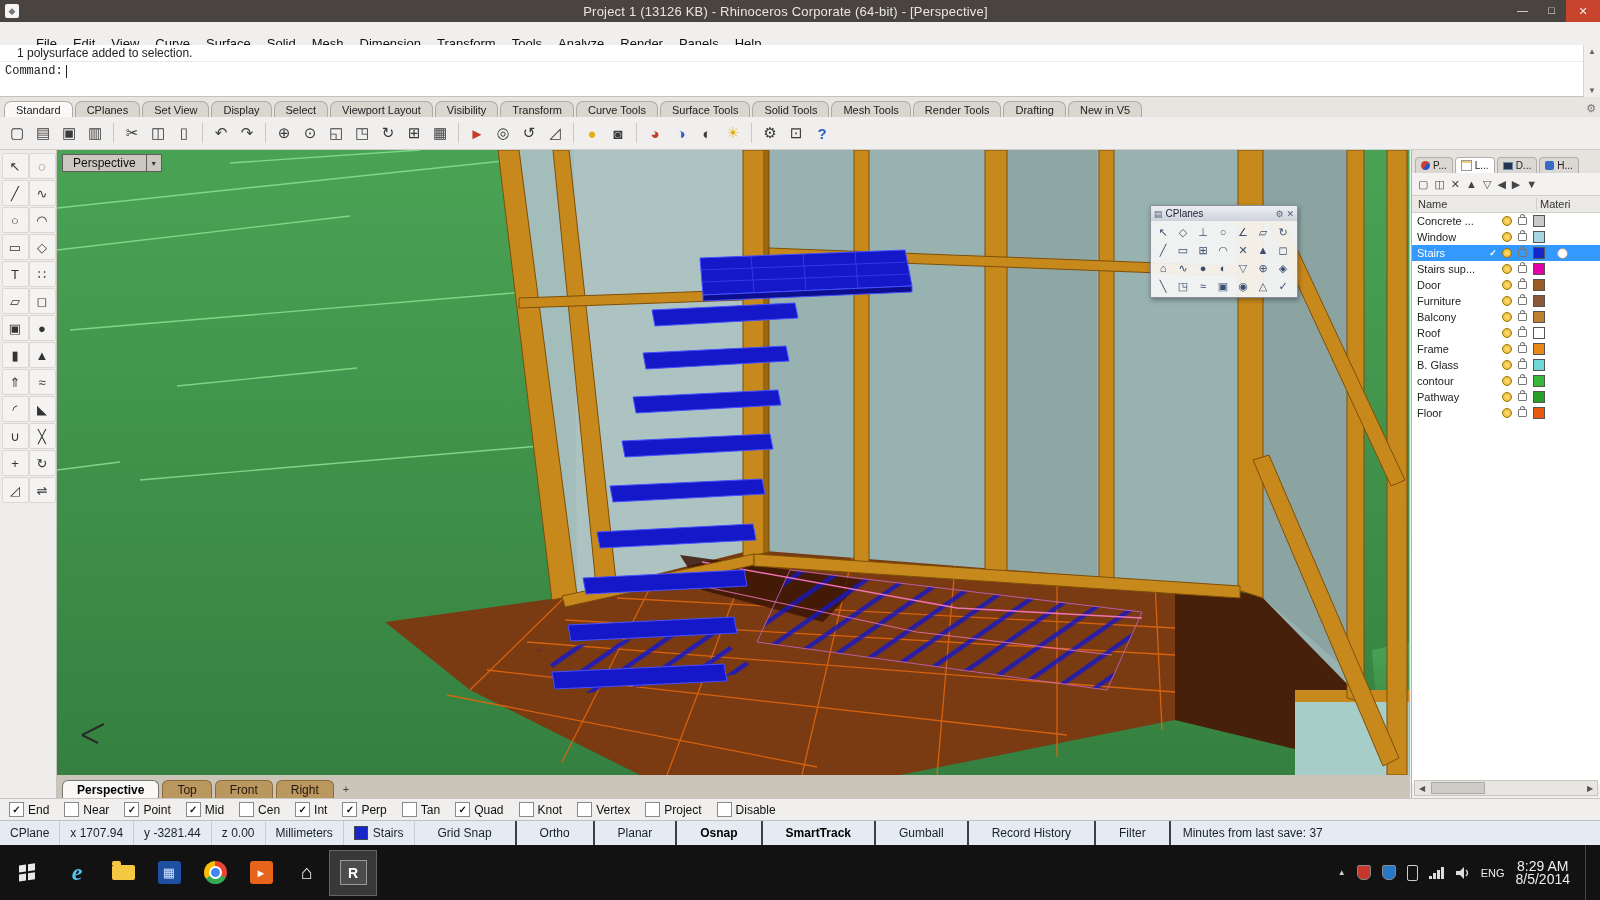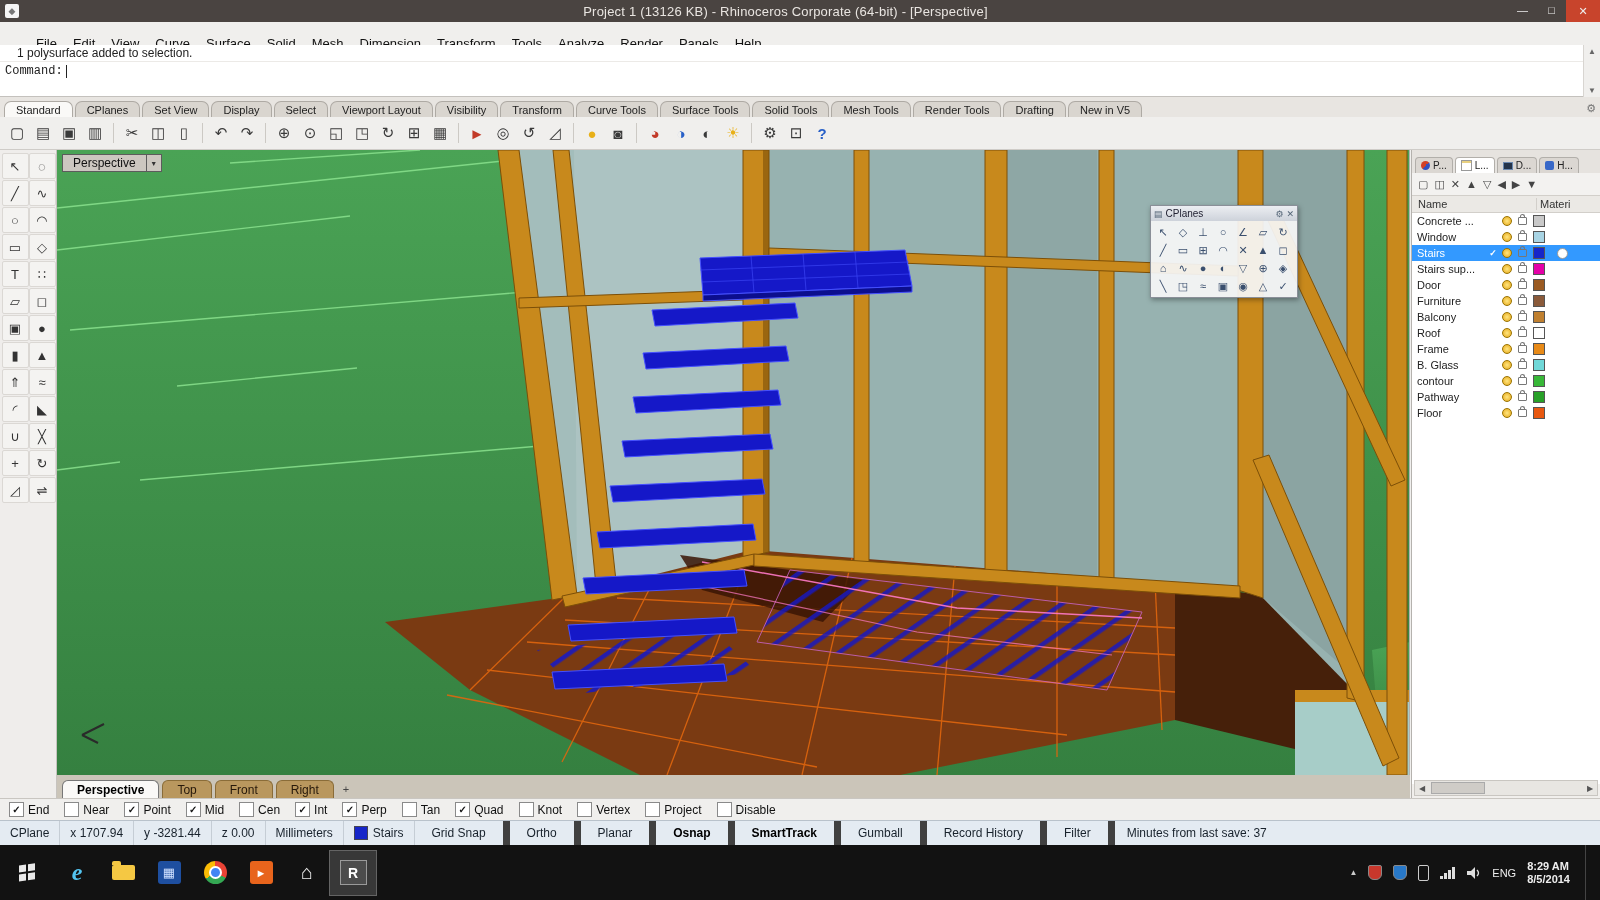--- a/index.html
+++ b/index.html
@@ -128,21 +128,21 @@
   .osbox{width:13px;height:13px;background:#fff;border:1px solid #8a8a8a;font-size:10px;line-height:13px;
     text-align:center;color:#111;font-weight:bold;}
 
   
   .statusbar{position:absolute;left:0;top:820px;width:1600px;height:25px;background:var(--status-bg);
     border-top:1px solid #b9c2cb;box-sizing:border-box;display:flex;align-items:center;font-size:12px;color:#18222c;}
   .scell{padding:0 10px;border-right:1px solid #c5cdd5;height:100%;display:flex;align-items:center;white-space:nowrap;}
   .layercell{gap:5px;}
   .lsw{width:12px;height:12px;border:1px solid #445;}
   #status-panes{display:flex;height:100%;}
-  .spane{padding:0 17px;border-right:7px solid #404040;height:100%;display:flex;align-items:center;white-space:nowrap;text-align:center;}
+  .spane{padding:0 23px;border-right:2px solid #404040;height:100%;display:flex;align-items:center;white-space:nowrap;text-align:center;}
   .spane.active{font-weight:bold;color:#000;}
   .smsg{padding:0 12px;white-space:nowrap;}
 
   
   .taskbar{position:absolute;left:0;top:845px;width:1600px;height:55px;background:var(--taskbar);
     display:flex;align-items:center;color:#ddd;}
   .tb-start{width:54px;height:100%;display:flex;align-items:center;justify-content:center;}
   .winlogo{width:7px;height:7px;background:#e8e8e8;box-shadow:9px 0 0 #e8e8e8,0 9px 0 #e8e8e8,9px 9px 0 #e8e8e8;
     transform:skewY(-8deg);margin:-8px 9px 0 0;}
   .tb-app{width:46px;height:44px;display:flex;align-items:center;justify-content:center;}
@@ -160,21 +160,21 @@
     display:flex;align-items:center;justify-content:center;}
   .ic-home{color:#eee;font-size:20px;}
   .ic-rhino{width:25px;height:23px;background:#4c4c4c;border:1px solid #9a9a9a;color:#fff;font-weight:bold;
     font-size:14px;display:flex;align-items:center;justify-content:center;}
   .tray{margin-left:auto;display:flex;align-items:center;gap:11px;padding-right:8px;height:100%;}
   .tray .chev{font-size:8px;color:#ccc;}
   .ic-shield{width:12px;height:13px;background:#c8372c;border-radius:2px 2px 6px 6px;border:1px solid #888;}
   .ic-shield.blue{background:#2878c8;}
   .ic-tablet{width:9px;height:14px;border:1px solid #ccc;border-radius:2px;}
   .tray .lang{font-size:11px;color:#eee;}
-  .clock{font-size:11px;color:#eee;text-align:left;line-height:13px;padding-right:4px;font-weight:bold;}
+  .clock{font-size:14px;color:#eee;text-align:center;line-height:13px;padding-right:4px;}
   .deskstrip{width:6px;height:100%;border-left:1px solid #444;}
 </style>
 </head>
 <body>
 
 <div id="app">
 
   <div class="titlebar">
     <span class="appico">◆</span>
     <span class="title">Project 1 (13126 KB) - Rhinoceros Corporate (64-bit) - [Perspective]</span>

